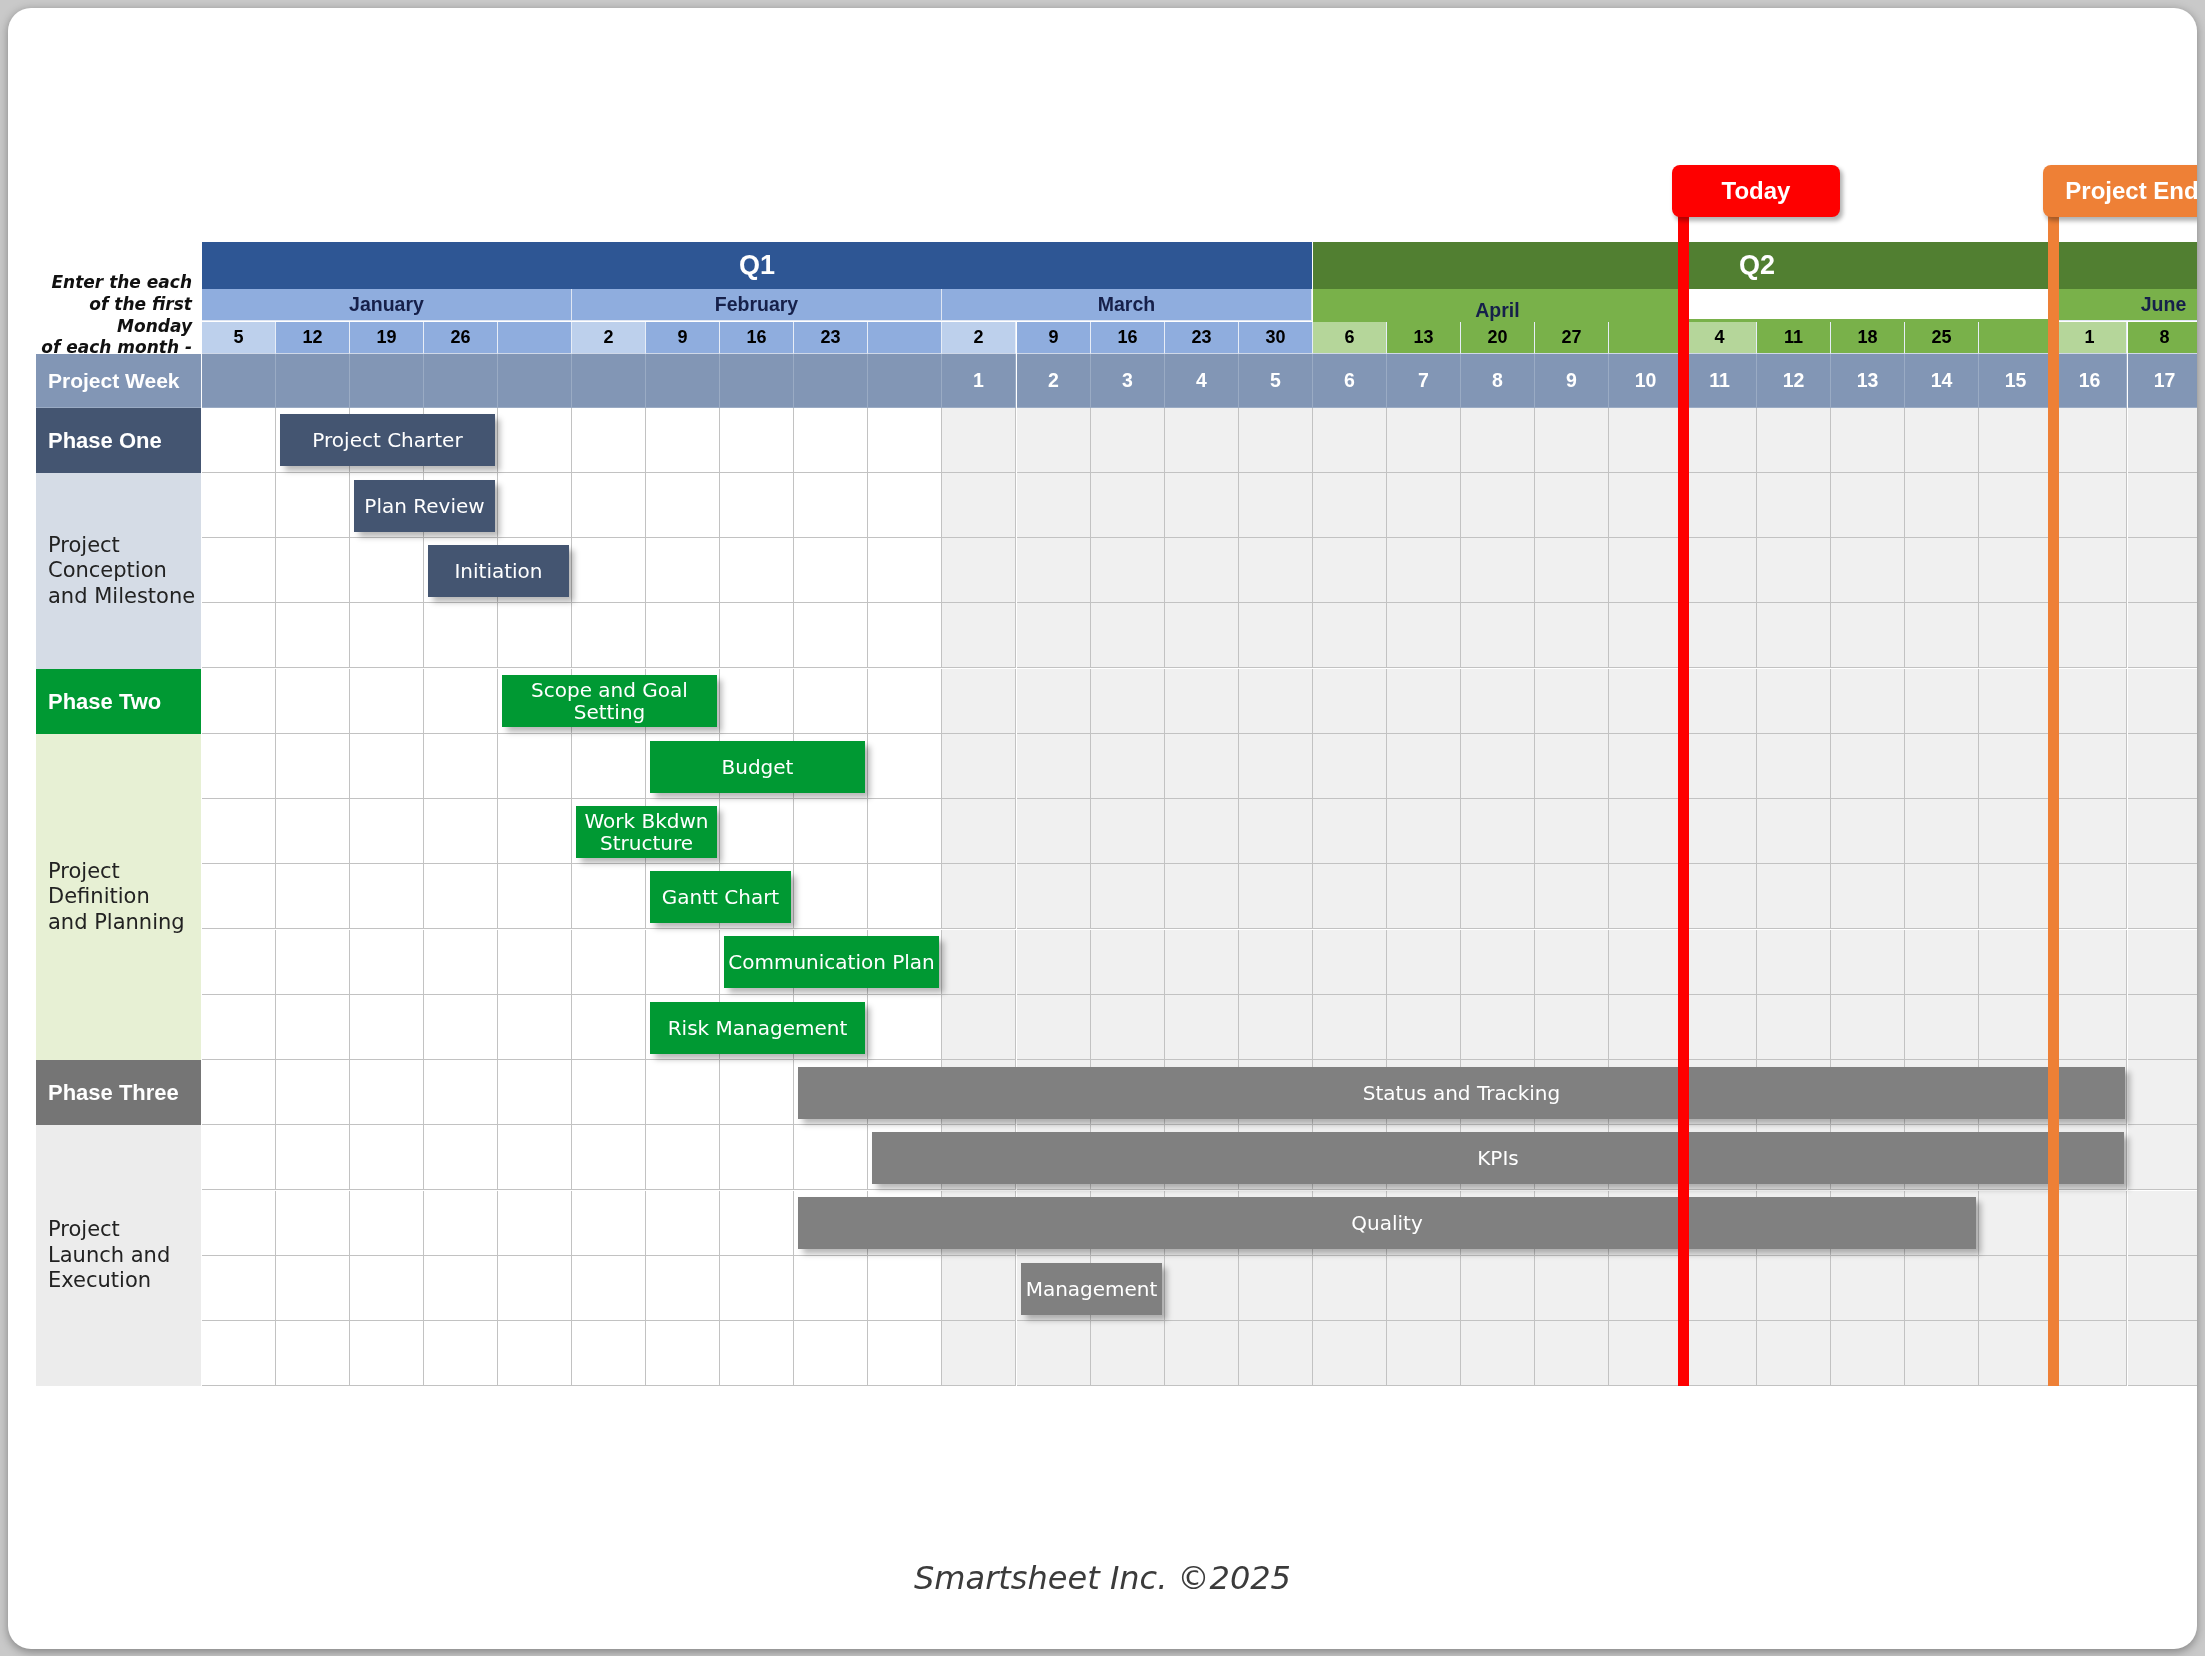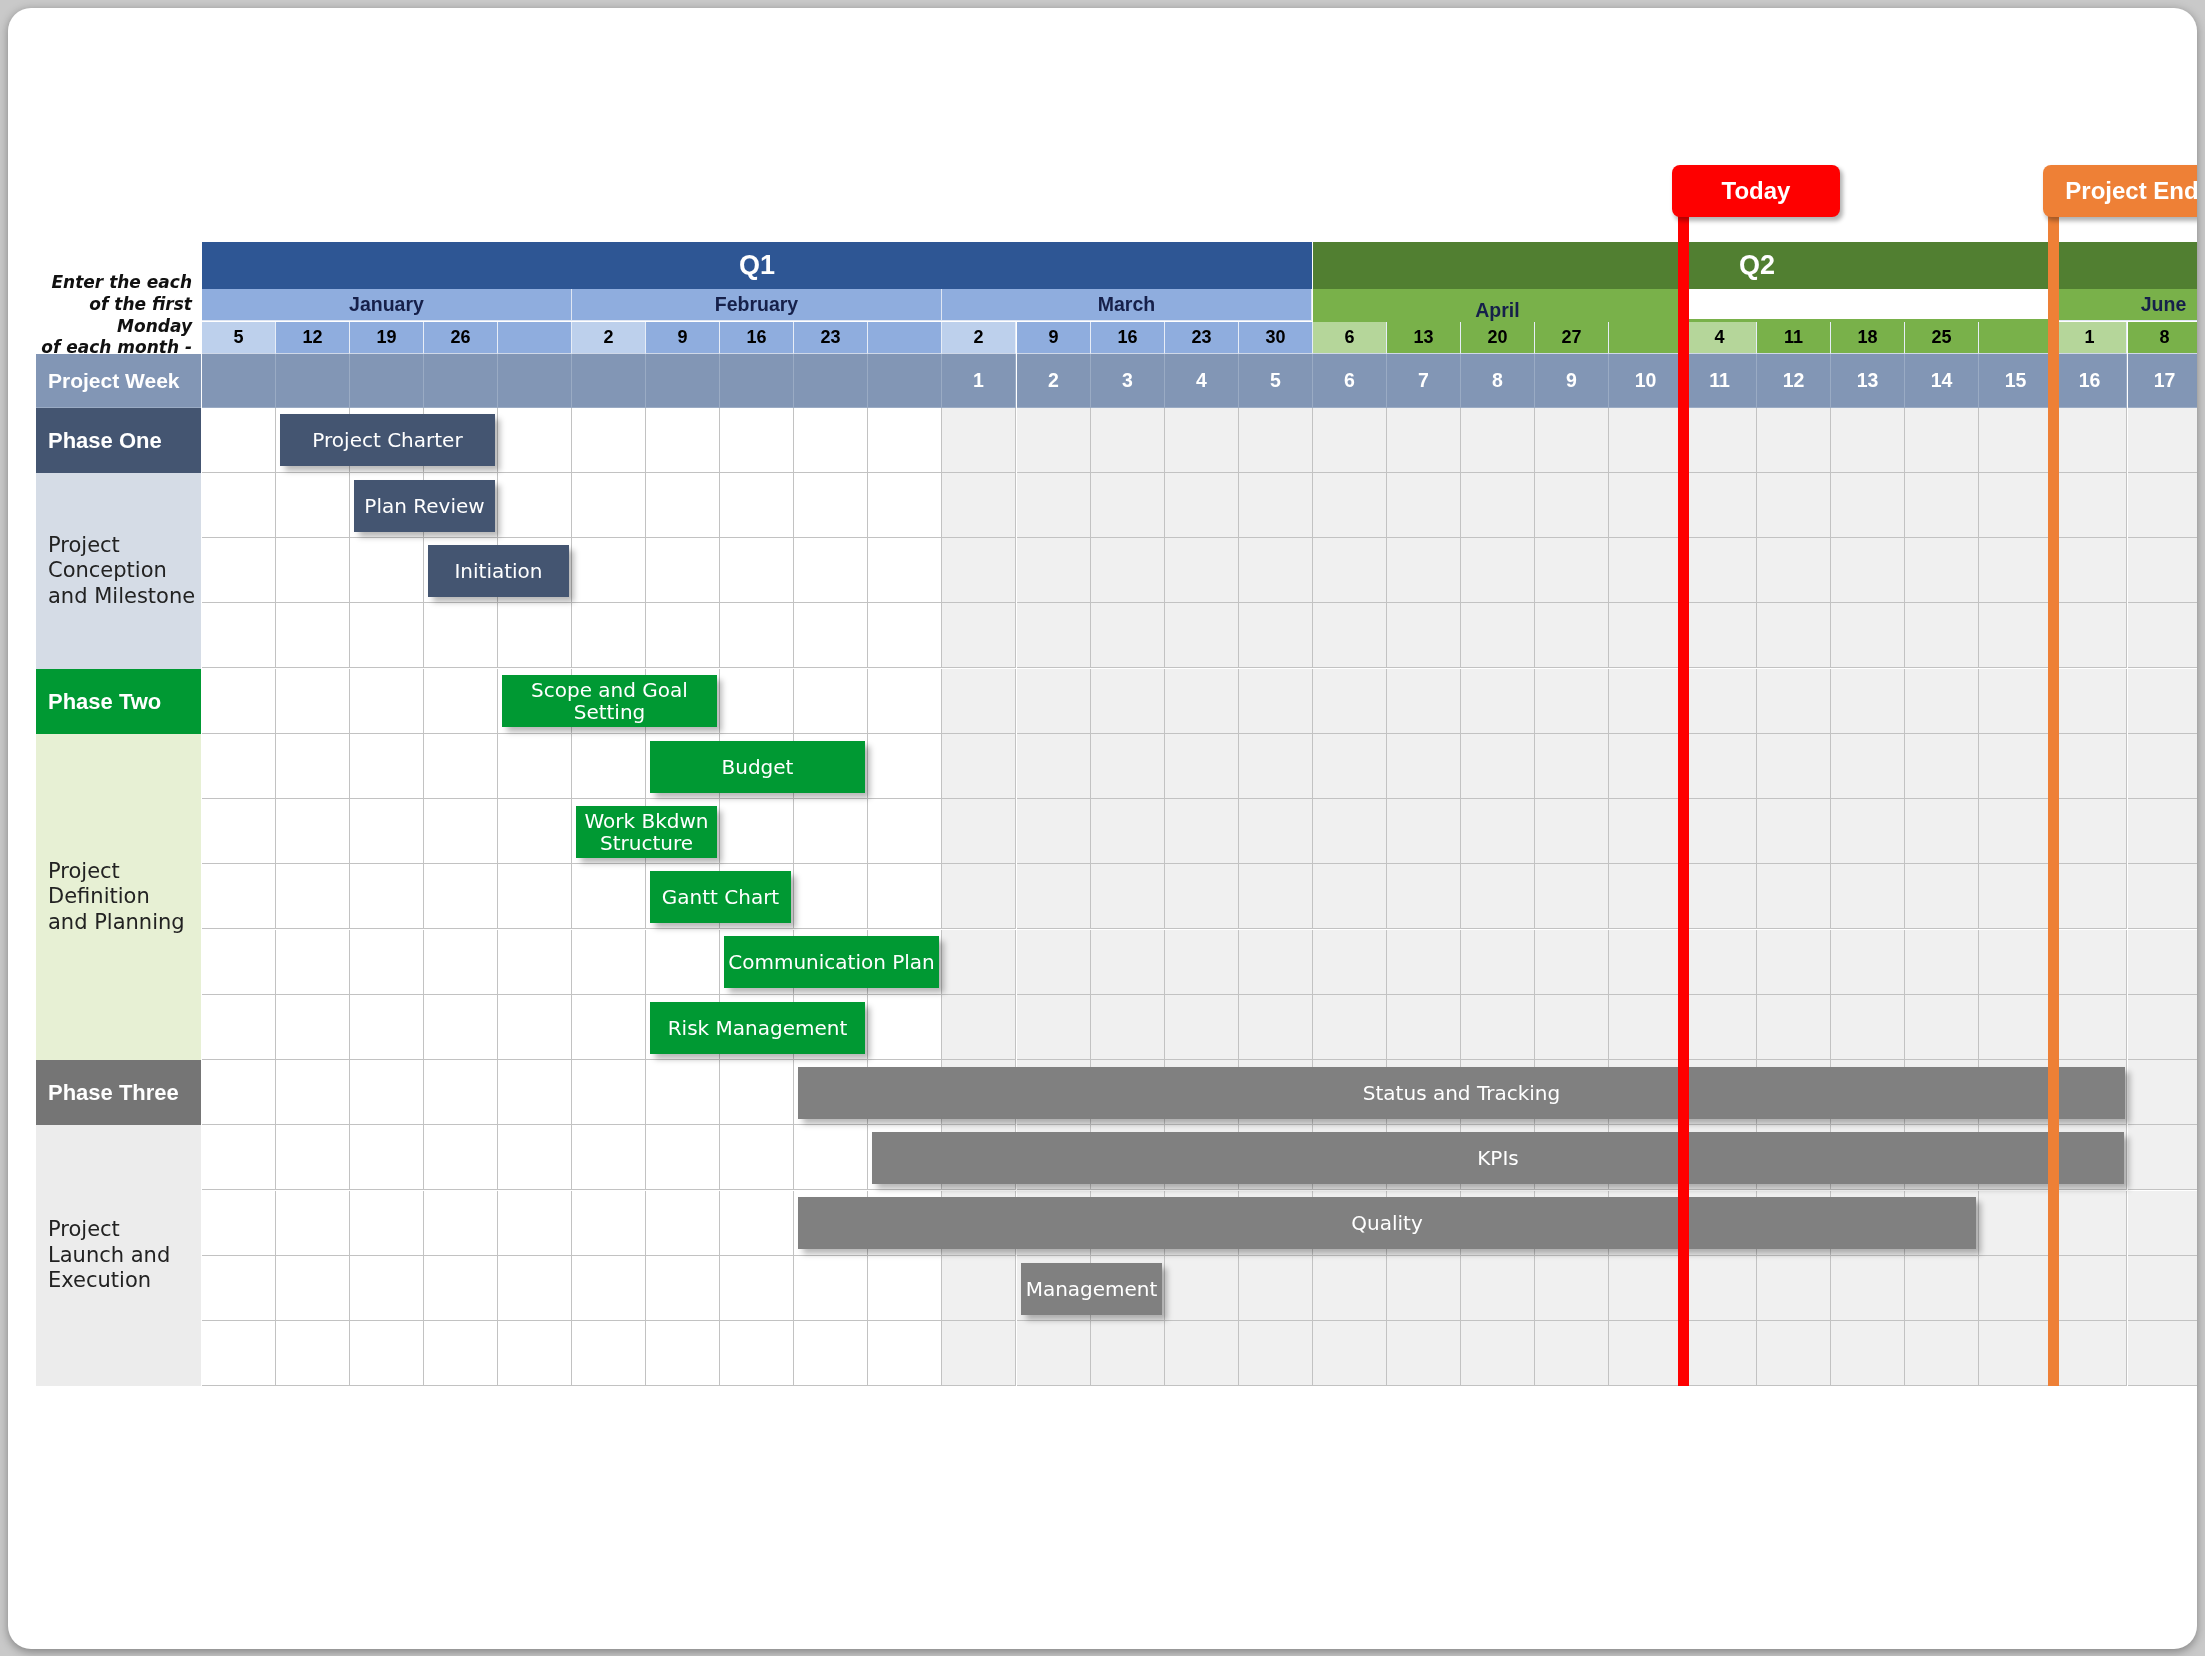--- a/index.html
+++ b/index.html
@@ -610,18 +610,19 @@
       <div class="cell gc alt" style="left: 1897px; top: 1313px; width: 74px; height: 65px;"></div>
       <div class="cell gc alt" style="left: 1971px; top: 1313px; width: 74px; height: 65px;"></div>
       <div class="cell gc alt" style="left: 2045px; top: 1313px; width: 74px; height: 65px;"></div>
       <div class="cell gc alt" style="left: 2120px; top: 1313px; width: 74px; height: 65px;"></div>
       <div class="bar" style="background: rgb(128, 128, 128); left: 790px; top: 1059px; width: 1327px; height: 52px;">Status  and Tracking</div>
       <div class="bar" style="background: rgb(128, 128, 128); left: 864px; top: 1124px; width: 1252px; height: 52px;">KPIs</div>
       <div class="bar" style="background: rgb(128, 128, 128); left: 790px; top: 1189px; width: 1178px; height: 52px;">Quality</div>
       <div class="bar" style="background: rgb(128, 128, 128); left: 1013px; top: 1255px; width: 141px; height: 52px;">Management</div>
     </div>
 
+  <div class="footer">Smartsheet Inc. ©2025</div>
 <div class="vline today" style="background: rgb(254, 0, 0); left: 1670px; top: 192px; height: 1186px;"></div>
     <div class="flag today" style="background: rgb(254, 0, 0); width: 168px; left: 1664px; top: 157px;">Today</div>
     <div class="vline pend" style="background: rgb(238, 128, 54); left: 2040px; top: 192px; height: 1186px;"></div>
     <div class="flag pend" style="background: rgb(238, 128, 54); width: 178px; left: 2035px; top: 157px;">Project End</div>
   </div>
 
 
 </body></html>

